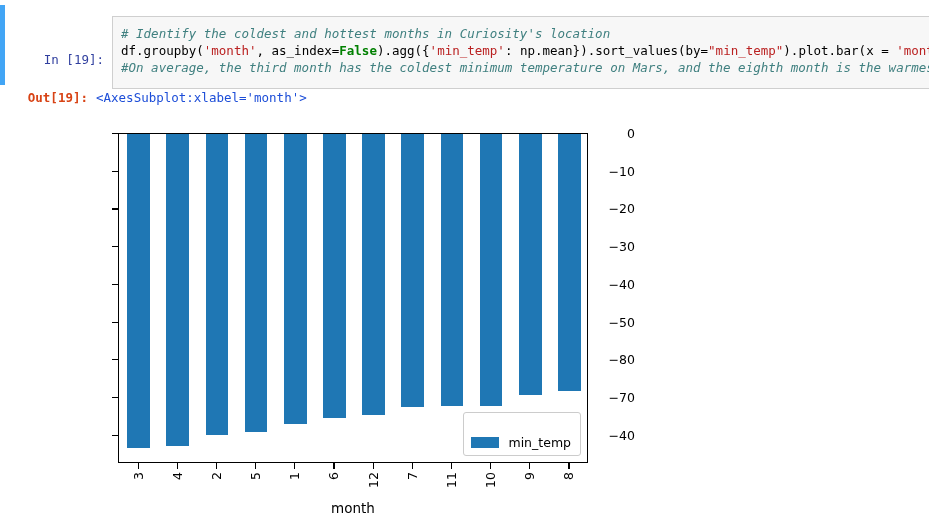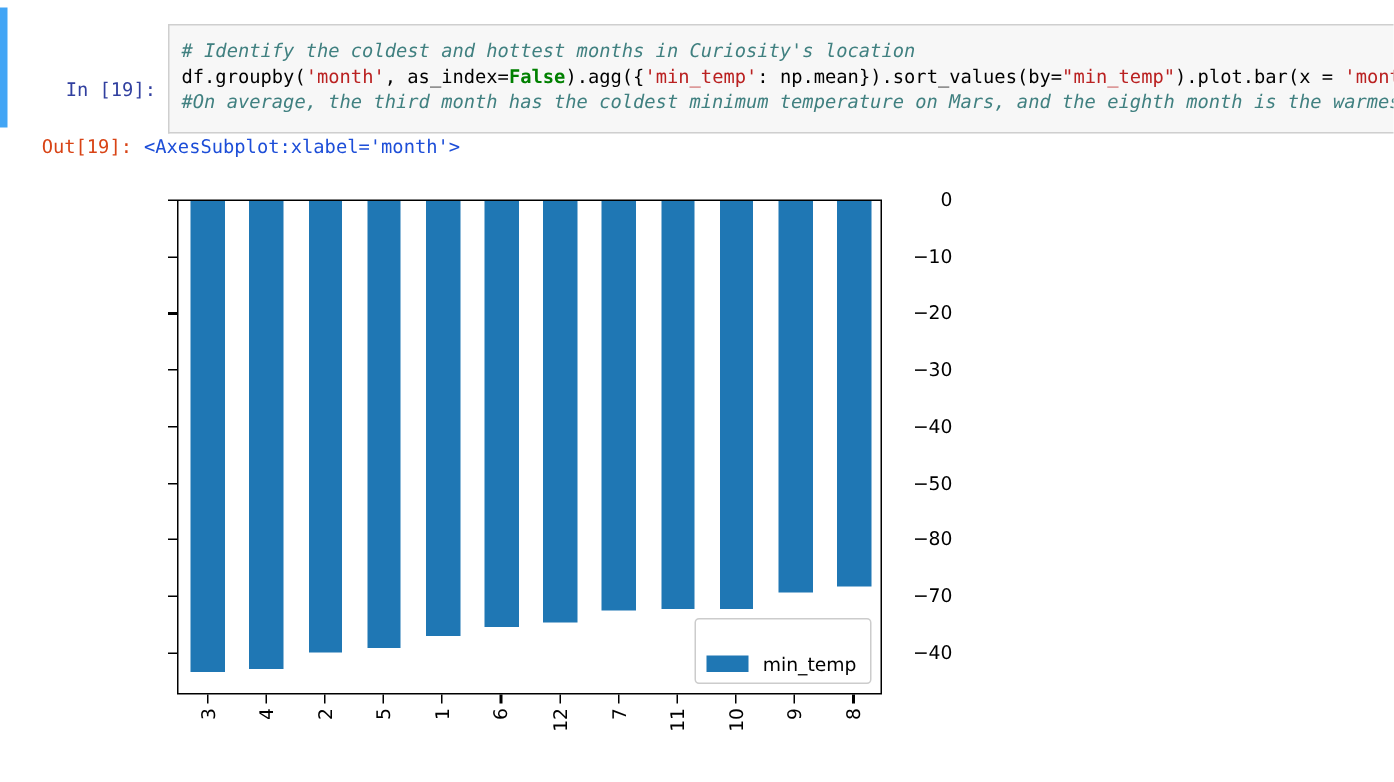--- a/index.html
+++ b/index.html
@@ -51,20 +51,21 @@
   .prompt-out {
     width: 88px;
     min-width: 88px;
     text-align: right;
     padding-right: 8px;
     font-family: "DejaVu Sans Mono", "Liberation Mono", monospace;
     font-size: 12.5px;
     color: #d84315;
     white-space: nowrap;
     user-select: none;
+    font-weight: bold;
   }
   .code-area {
     flex: 1;
     background: #f7f7f7;
     border: 1px solid #cfcfcf;
     border-right: none;
     padding: 8px 6px 12px 8px;
     box-sizing: border-box;
     min-height: 72px;
   }
@@ -275,15 +276,16 @@
         <div class="xtick-label" style="left: 404.75px;">7</div>
         <div class="xtick-mark" style="left: 450.917px;"></div>
         <div class="xtick-label" style="left: 443.917px;">11</div>
         <div class="xtick-mark" style="left: 490.083px;"></div>
         <div class="xtick-label" style="left: 483.083px;">10</div>
         <div class="xtick-mark" style="left: 529.25px;"></div>
         <div class="xtick-label" style="left: 522.25px;">9</div>
         <div class="xtick-mark" style="left: 568.417px;"></div>
         <div class="xtick-label" style="left: 561.417px;">8</div>
       </div>
+    <div class="xaxis-title">month</div>
   </div>
 
 </div>
 
 </body></html>

